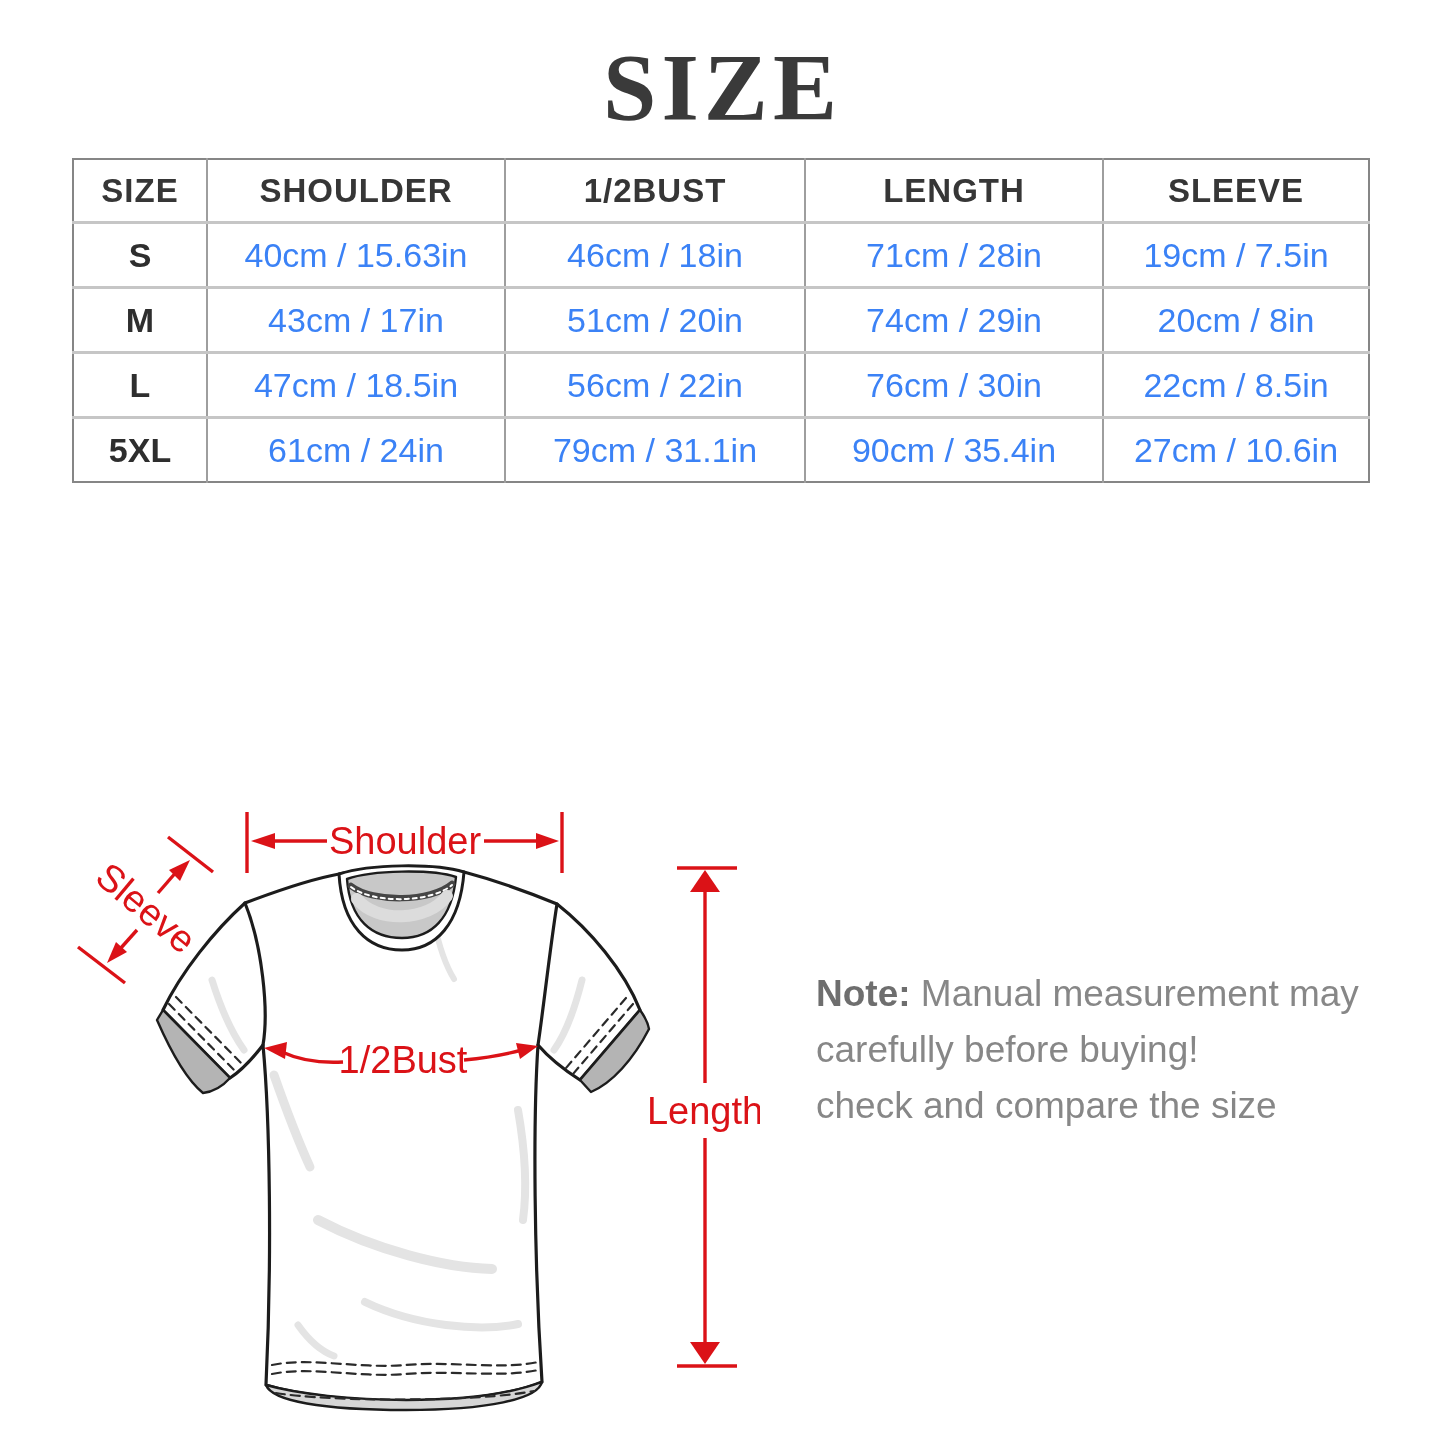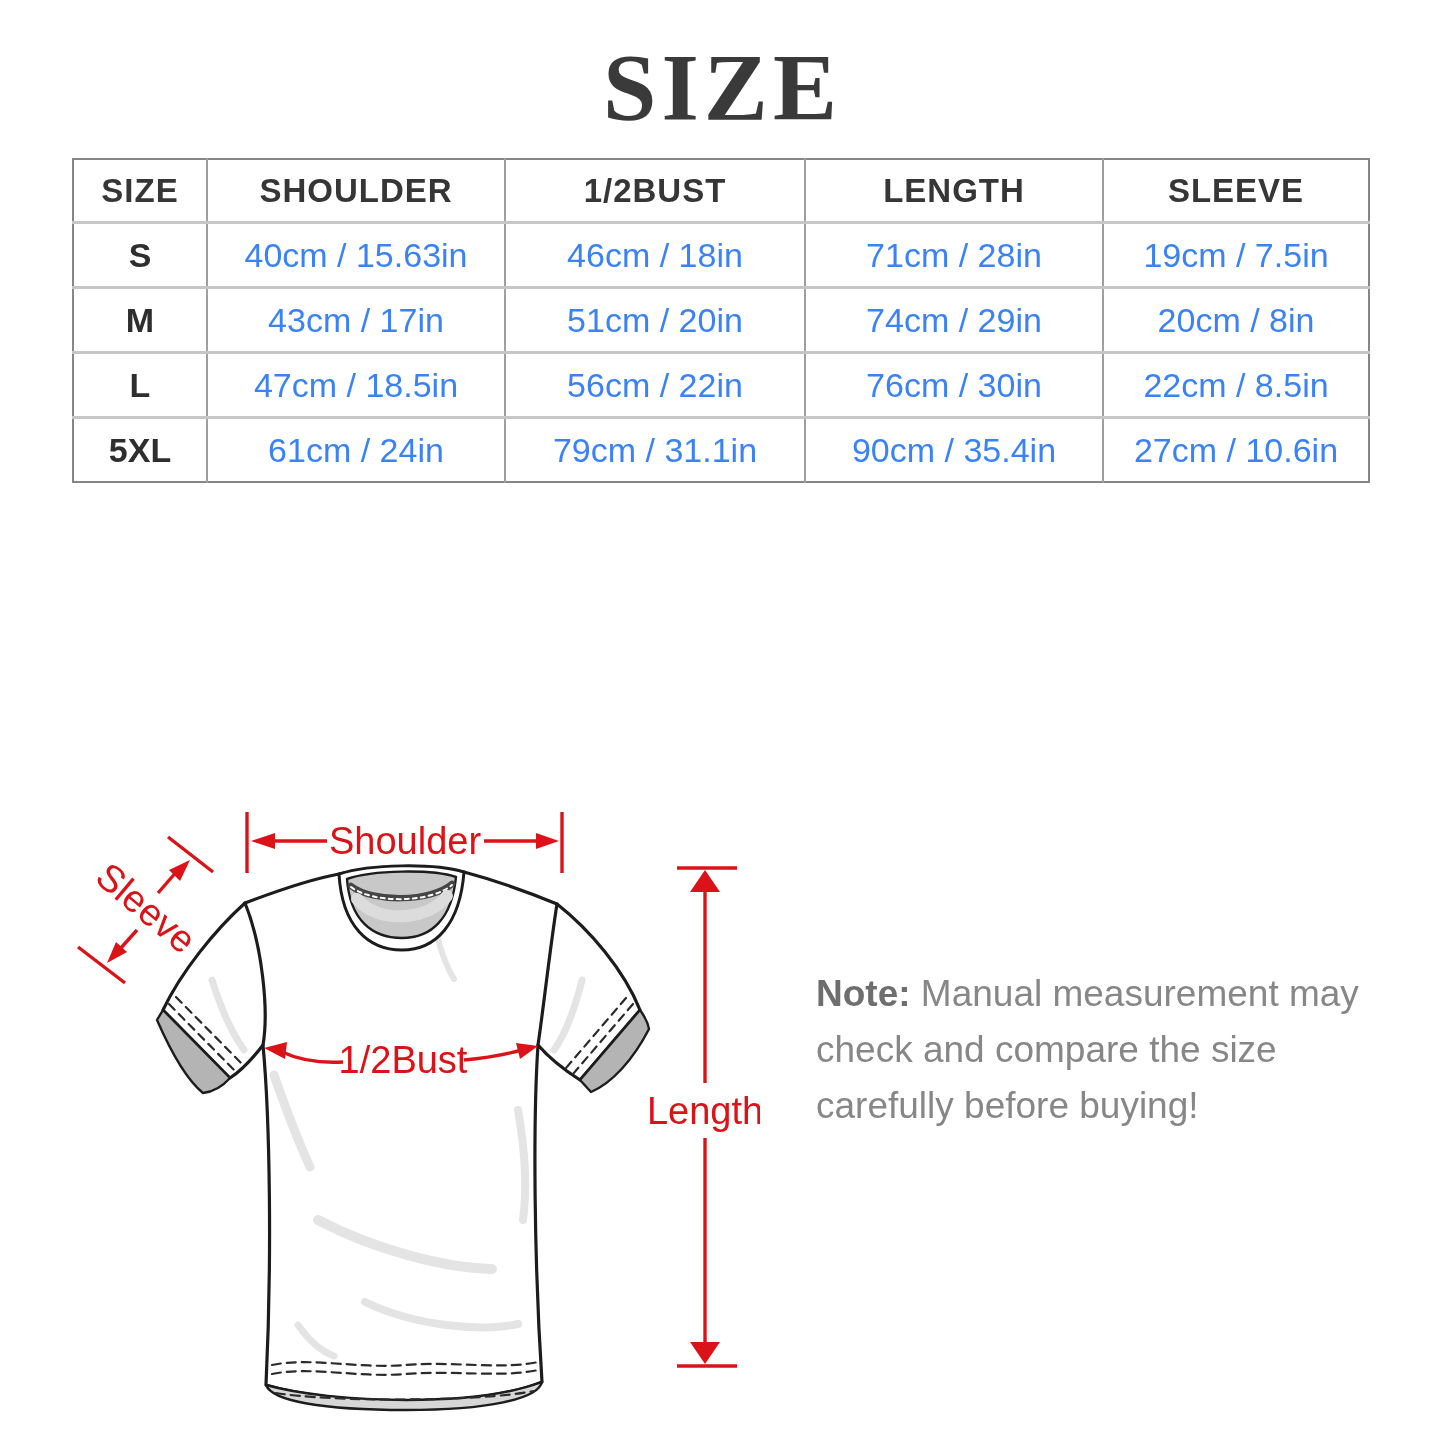--- a/index.html
+++ b/index.html
@@ -239,17 +239,17 @@
           <polygon fill="#db1217" stroke="none" points="645,90 630,112 660,112"></polygon>
           <polygon fill="#db1217" stroke="none" points="645,584 630,562 660,562"></polygon>
         </g>
         <text class="red-label" x="645" y="344" fill="#db1217" stroke="none" text-anchor="middle">Length</text>
       </g>
     </svg>
   </div>
 
   <div class="note" id="note-block">
       <div><span class="note-label">Note:</span> Manual measurement may</div>
+      <div>carefully before buying!</div>
       <div>check and compare the size</div>
-      <div>carefully before buying!</div>
     </div>
 
 </div>
 
 </body></html>

